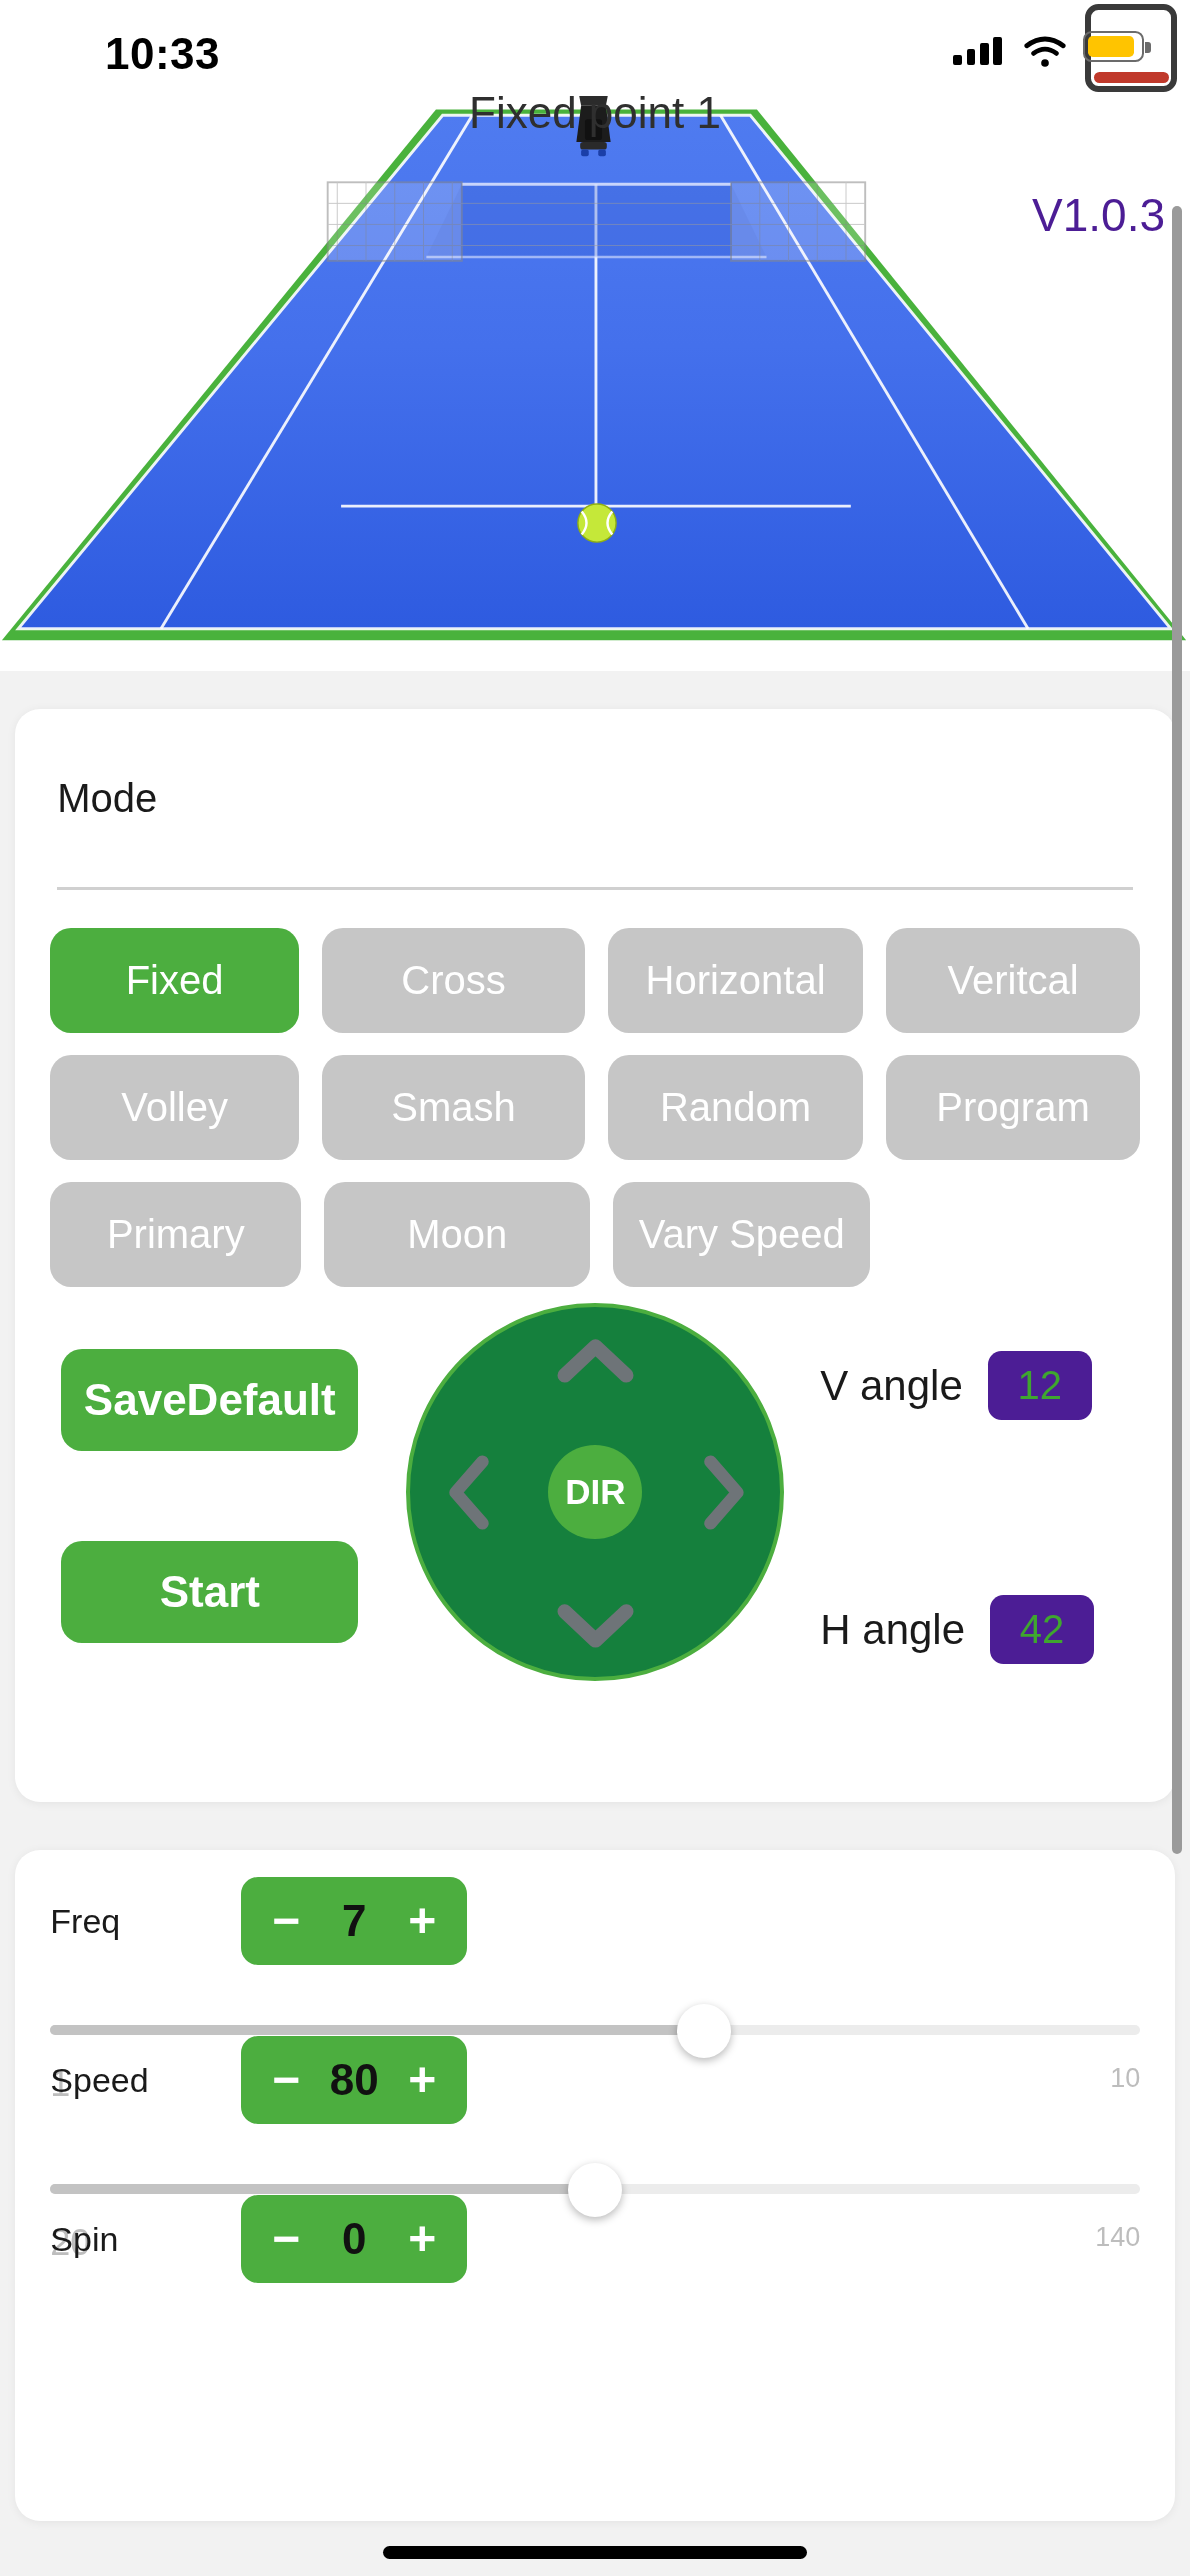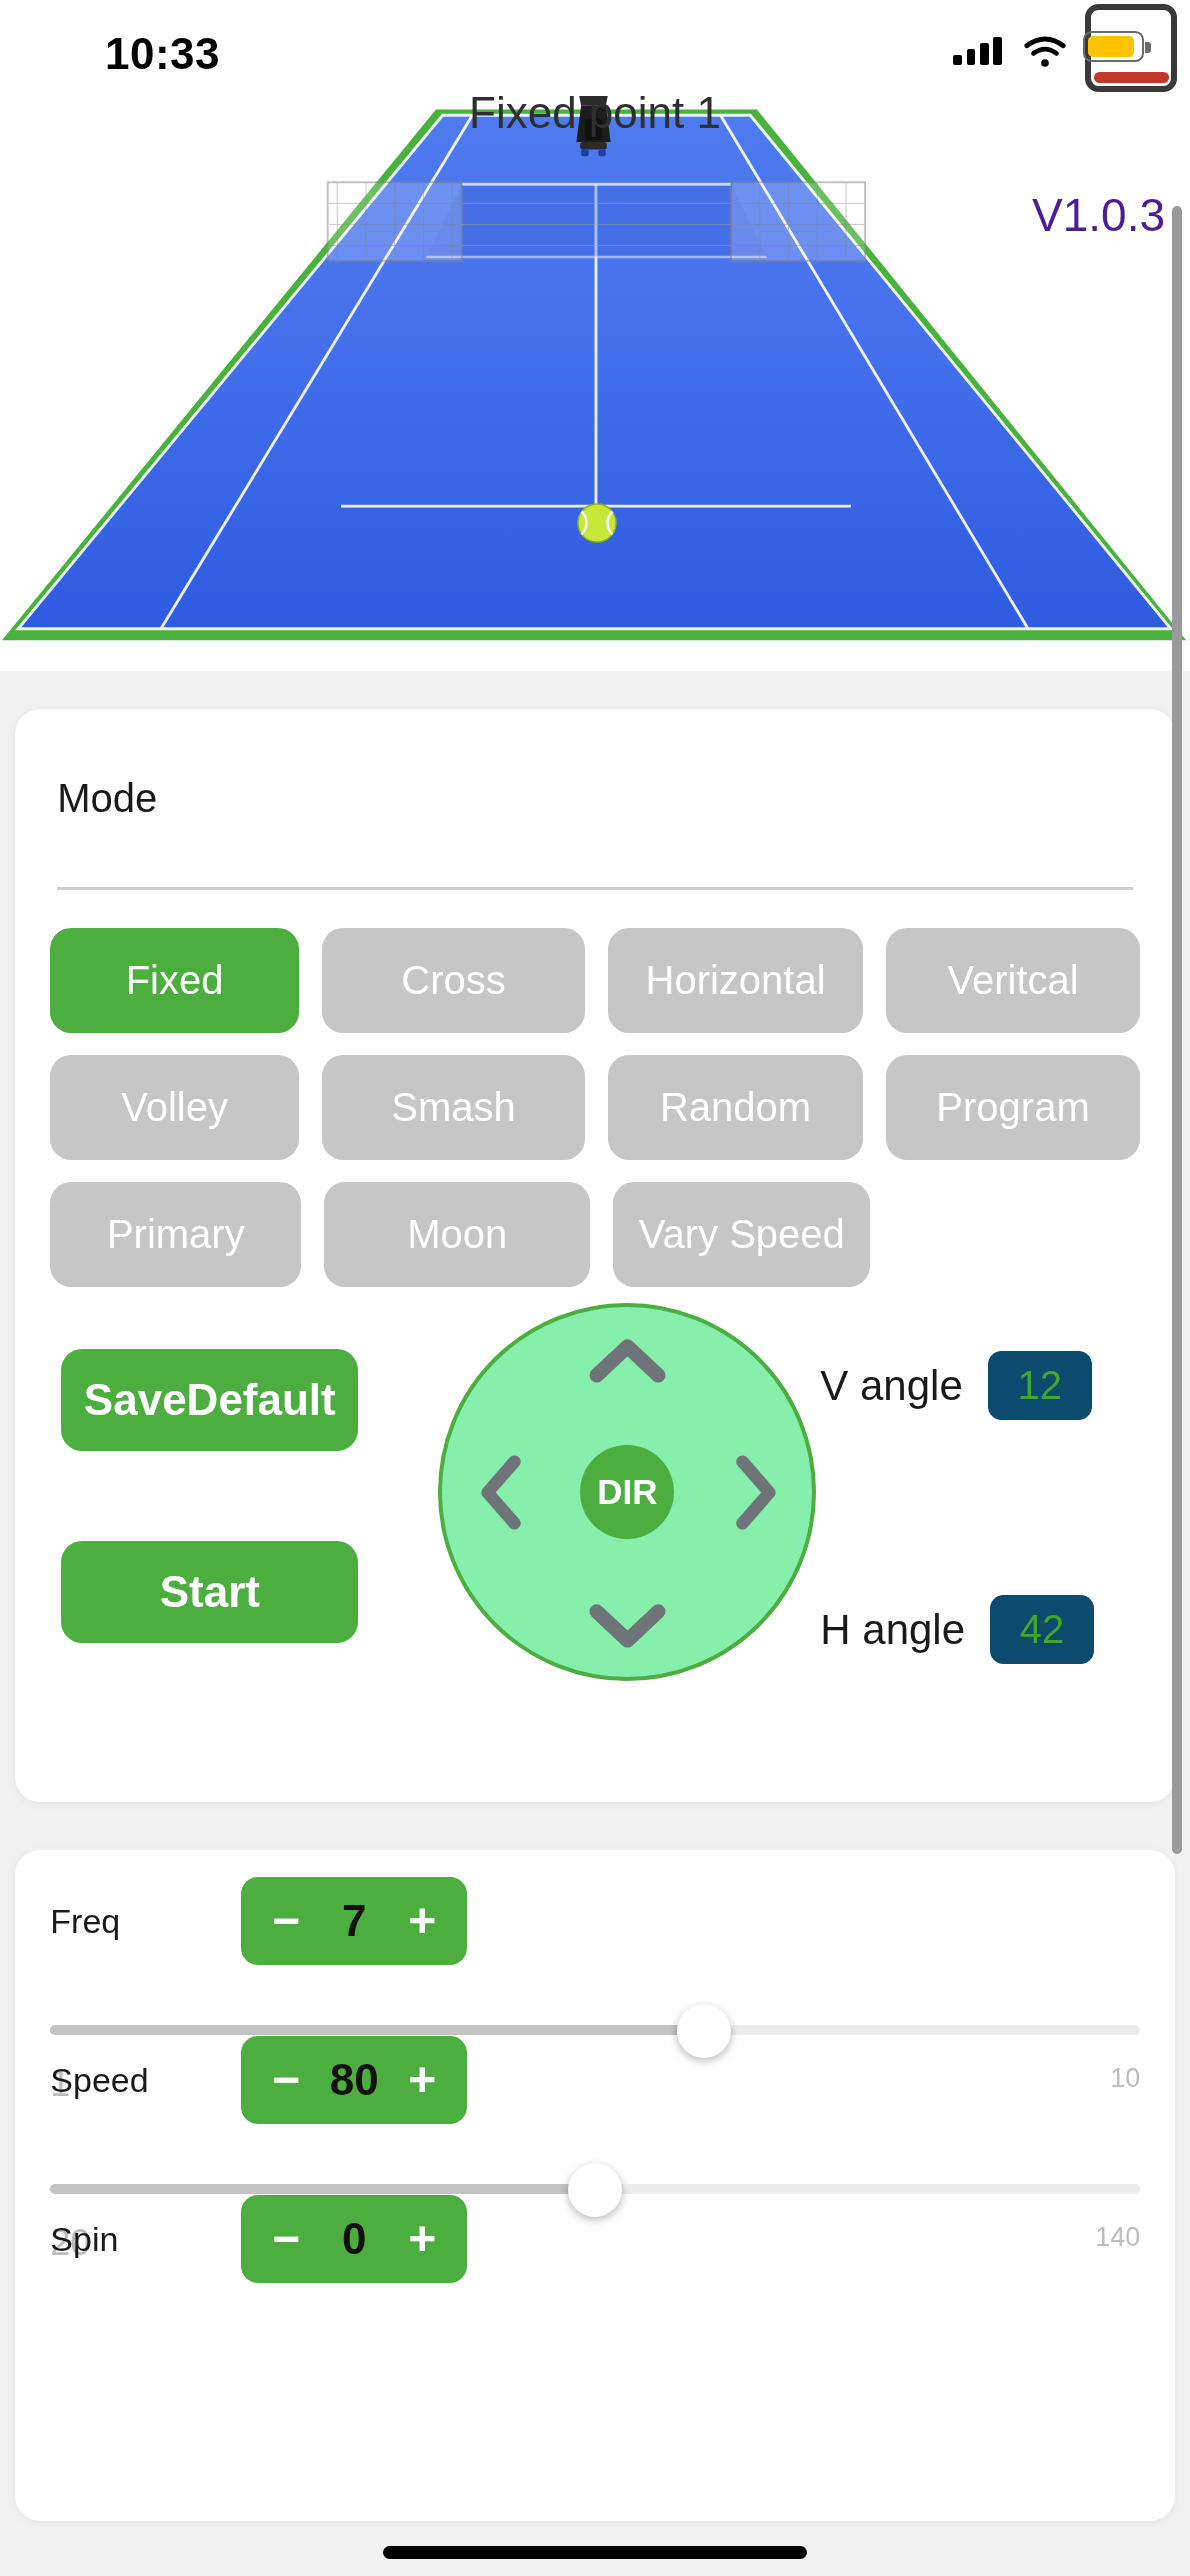--- a/index.html
+++ b/index.html
@@ -139,22 +139,22 @@
     display:flex; align-items:center; justify-content:center;
     color:#fff; font-size:44px; font-weight:600;
   }
   #start-button{
     position:absolute; left:46px; top:230px; width:297px; height:102px;
     background:#4CAE3F; border-radius:21px;
     display:flex; align-items:center; justify-content:center;
     color:#fff; font-size:44px; font-weight:600;
   }
   #dpad{
-    position:absolute; left:423px; top:-7.7px; width:378px; height:378px;
-    border-radius:50%; background:#86efac; border:4.8px solid #4CAE3F;
+    position:absolute; left:391px; top:-7.7px; width:378px; height:378px;
+    border-radius:50%; background:#15803d; border:4.8px solid #4CAE3F;
   }
   #dpad-center{
     position:absolute; left:50%; top:50%; transform:translate(-50%,-50%);
     width:94px; height:94px; border-radius:50%; background:#4CAE3F;
     display:flex; align-items:center; justify-content:center;
     color:#fff; font-size:35px; font-weight:600;
   }
   .dpad-arrow{
     position:absolute; color:#6e7478; font-weight:900; line-height:1;
     display:flex;align-items:center;justify-content:center;
@@ -162,21 +162,21 @@
   #dpad-up{ left:50%; top:19px; transform:translateX(-50%); width:86px; height:67px; }
   #dpad-down{ left:50%; bottom:19px; transform:translateX(-50%); width:86px; height:67px; }
   #dpad-left{ left:25px; top:50%; transform:translateY(-50%); width:67px; height:86px; }
   #dpad-right{ right:25px; top:50%; transform:translateY(-50%); width:67px; height:86px; }
 
   .angle-group{ position:absolute; display:flex; align-items:center; gap:25px; }
   #v-angle-group{ left:805px; top:40px; }
   #h-angle-group{ left:805px; top:284px; }
   .angle-label{ font-size:42px; color:#1a1a1a; }
   .angle-chip{
-    min-width:104px; height:69px; background:#0c4a6e; border-radius:13.4px;
+    min-width:104px; height:69px; background:#4c1d95; border-radius:13.4px;
     display:flex; align-items:center; justify-content:center;
     color:#3FA62F; font-size:40px; font-weight:500; padding:0 15.3px;
   }
 
   
   .param-block{ position:absolute; left:0; width:100%; }
   #param-freq{ top:27px; }
   #param-speed{ top:186px; }
   #param-spin{ top:345px; }
   .param-label{

